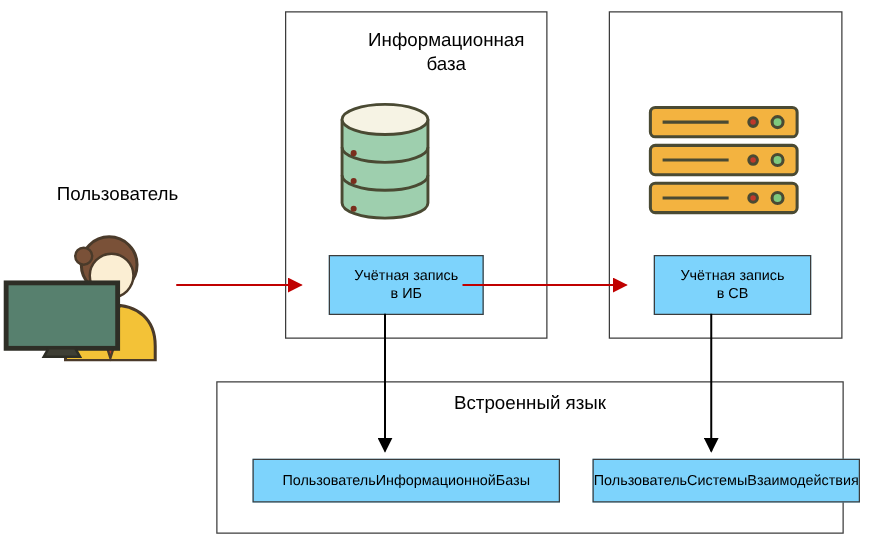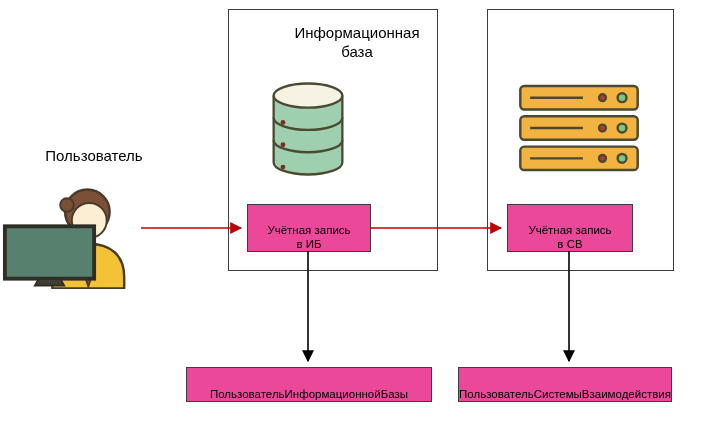--- a/index.html
+++ b/index.html
@@ -7,23 +7,23 @@
     position:relative; width:710px; height:430px; background:#ffffff;
     font-family:"Liberation Sans", sans-serif; color:#000; overflow:hidden;
   }
   .big-box {
     position:absolute; background:#fff; border:1px solid #3c3c3c;
   }
   .big-title {
     padding-top:13px; text-align:center; font-size:15px; line-height:19px;
   }
   .small-box {
-    position:absolute; background:#ec4899; border:1px solid #3c3c3c;
-    display:flex; flex-direction:column; align-items:center; justify-content:flex-end;
-    font-size:11.5px; line-height:14px; text-align:center; white-space:nowrap;
+    position:absolute; background:#7dd3fc; border:1px solid #3c3c3c;
+    display:flex; flex-direction:column; align-items:center; justify-content:center;
+    font-size:11.5px; line-height:14px; text-align:center; white-space:nowrap;margin-left:16px;
   }
   .user-label {
     position:absolute; left:0; top:147; top:147px; width:140px;
     text-align:center; font-size:15px;margin-left:24px;
   }
   .builtin-title {
     position:absolute; left:0; top:8px; width:100%;
     text-align:center; font-size:15px;
   }
   .arrows { position:absolute; left:0; top:0; pointer-events:none; z-index:5; }
@@ -96,20 +96,23 @@
       <circle cx="86" cy="76" r="3.5" fill="#c0392b"></circle>
       <circle cx="106" cy="76" r="4.5" fill="#7ec97e"></circle>
     </g>
   </svg>
 
   <div class="small-box" style="left:507px; top:204px; width:124px; height:46px;">
     <div>Учётная запись</div>
     <div>в СВ</div>
   </div>
 
+  <div class="big-box" style="left:173px; top:305px; width:500px; height:120px;">
+    <div class="builtin-title">Встроенный язык</div>
+  </div>
 
   <div class="small-box" style="left:458px; top:367px; width:212px; height:33px;">
     <div>ПользовательСистемыВзаимодействия</div>
   </div>
 
   <div class="small-box" style="left:186px; top:367px; width:244px; height:33px;">
     <div>ПользовательИнформационнойБазы</div>
   </div>
 
   <svg class="arrows" width="710" height="430" viewBox="0 0 710 430">

